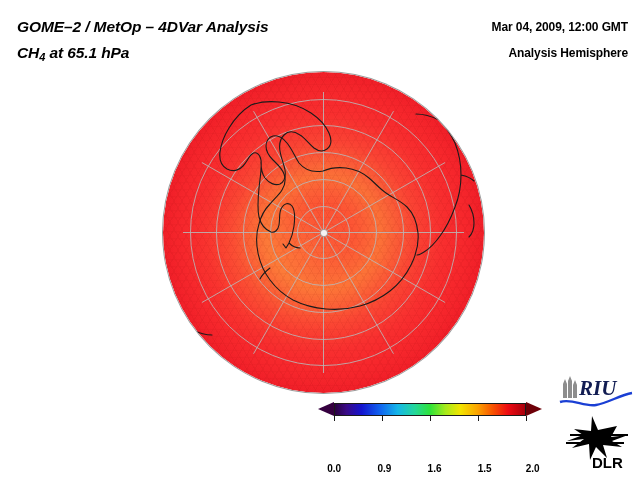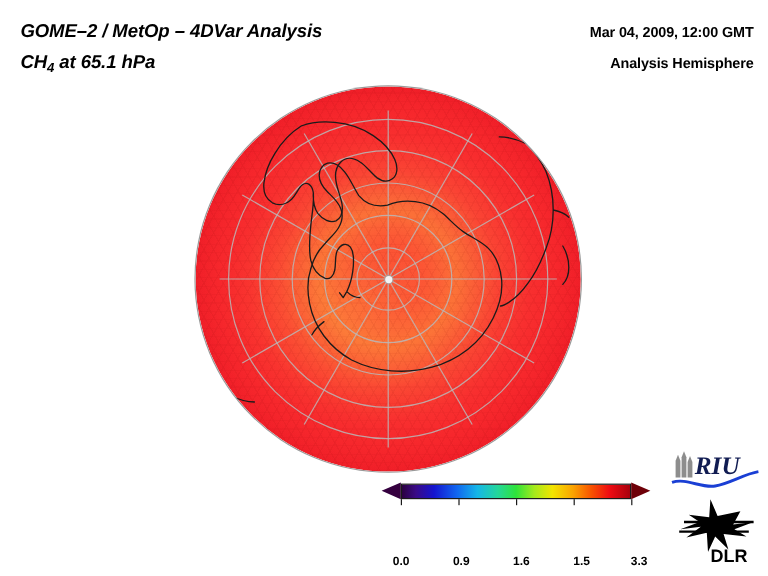--- a/index.html
+++ b/index.html
@@ -373,21 +373,21 @@
           <i style="left:50%"></i>
           <i style="left:75%"></i>
           <i style="left:100%"></i>
       </div>
     </div>
     <div class="cb-labels">
       <span style="left:8%">0.0</span>
       <span style="left:30%">0.9</span>
       <span style="left:52%">1.6</span>
       <span style="left:74%">1.5</span>
-      <span style="left:95%">3.3</span>
+      <span style="left:95%">2.0</span>
     </div>
   </div>
 
   <svg class="logo-riu" viewBox="0 0 76 34">
     <g fill="#8d8d8d">
       <path d="M5,24 L5,10 L7,5 L9,10 L9,24 Z"></path>
       <path d="M10,24 L10,7 L12,2 L14,7 L14,24 Z"></path>
       <path d="M15,24 L15,11 L17,6 L19,11 L19,24 Z"></path>
     </g>
     <text x="21" y="21" font-family="'Liberation Serif', serif" font-size="21" font-weight="bold" font-style="italic" fill="#111c52">RIU</text>

